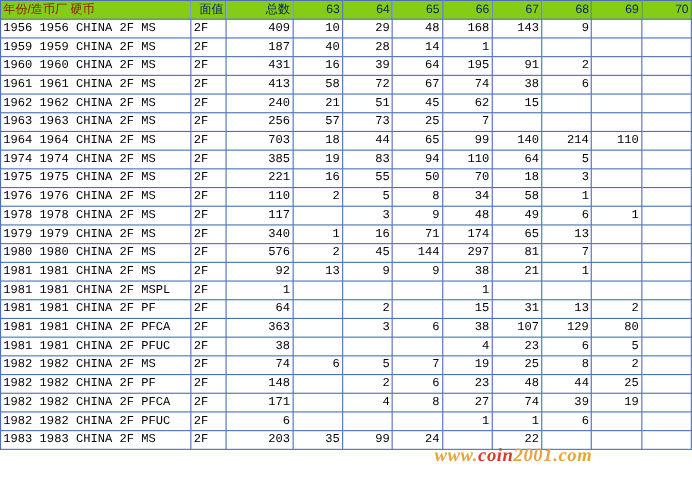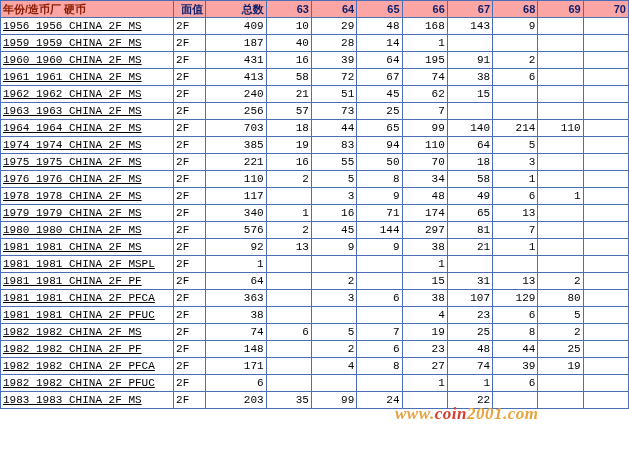--- a/index.html
+++ b/index.html
@@ -29,39 +29,38 @@
   table.grid th, table.grid td {
     border: 1px solid #4a6fb5;
     padding: 0 2px;
     height: 16px;
     line-height: 16px;
     font-size: 11px;
     white-space: nowrap;
     overflow: hidden;
   }
   thead th {
-    background: #fca5a5;
+    background: #84cc16;
     color: #0a1f6b;
-    font-weight: bold;
+    font-weight: normal;
     text-align: right;
   }
   thead th.hdr-left {
     text-align: left;
     color: #8a1a00;
   }
   thead th.hdr-mid {
     text-align: right;
     color: #0a1f6b;
   }
   td.c-label {
     text-align: left;
     font-family: "Liberation Mono", monospace;
     font-size: 11px;
     letter-spacing: 0px;
-    text-decoration: underline;
   }
   td.c-face {
     text-align: left;
     font-family: "Liberation Mono", monospace;
     font-size: 11px;
   }
   td.c-num {
     text-align: right;
     font-family: "Liberation Mono", monospace;
     font-size: 11px;

